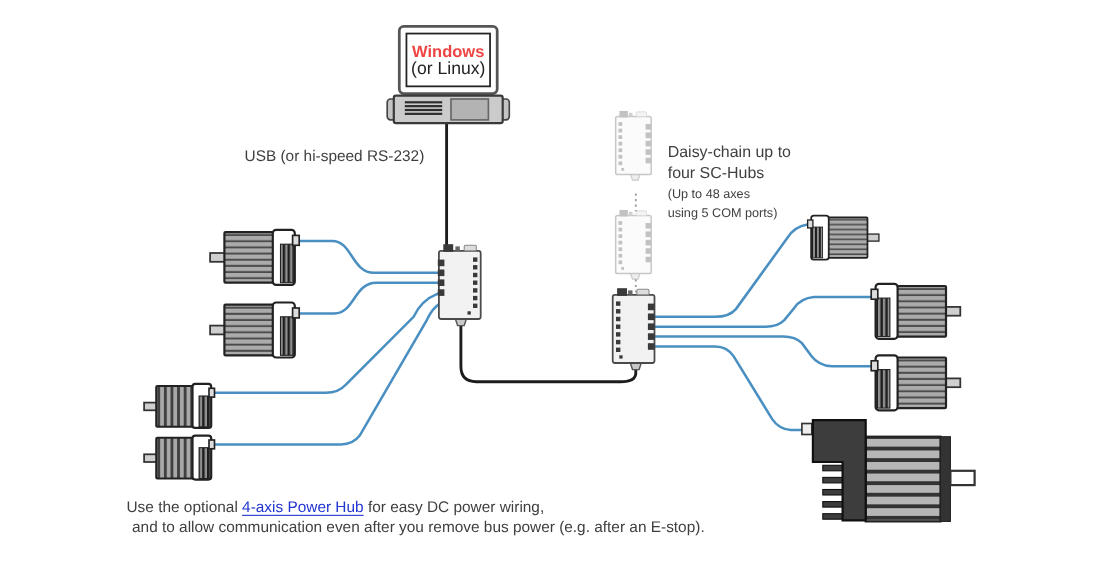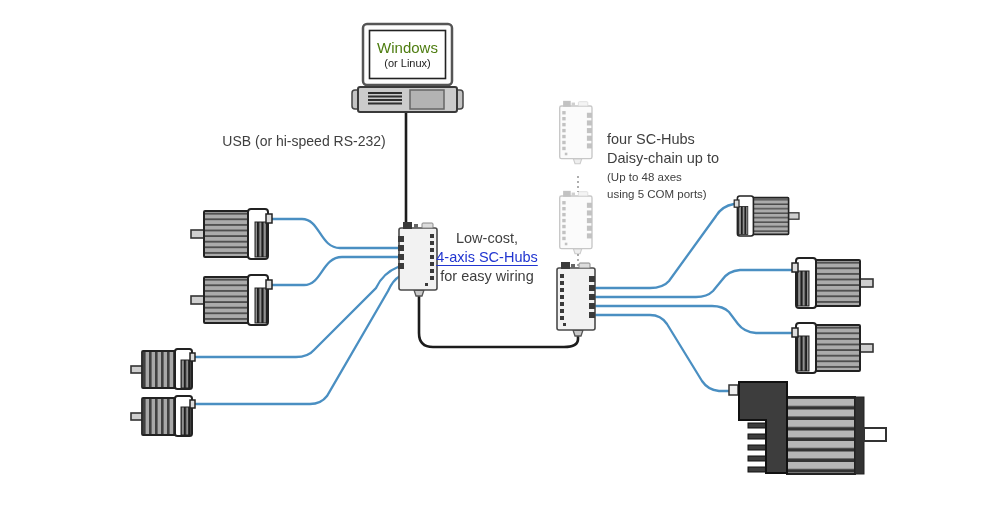--- a/index.html
+++ b/index.html
@@ -25,22 +25,22 @@
   
   .shaft{fill:#cfcfcf;stroke:#333;stroke-width:1.6;}
   .mbody{fill:url(#ribsH);stroke:#222;stroke-width:2;}
   .mbody-v{fill:url(#ribsVB);stroke:#222;stroke-width:1.8;}
   .mcap{fill:#fff;stroke:#222;stroke-width:2;}
   .mfins{fill:url(#ribsV);stroke:#222;stroke-width:1;}
   .mnub{fill:#ddd;stroke:#222;stroke-width:1.5;}
   
   .usb-label{left:210px;top:133px;width:188px;text-align:center;font-size:14px;}
   .monitor-label{left:368px;top:39px;width:79px;text-align:center;}
-  .monitor-label .os{font-size:15px;line-height:18px;color:#4d7c0f;}
-  .monitor-label .os-sub{font-size:11px;line-height:12px;color:#222;}
+  .monitor-label .os{font-size:15px;line-height:18px;color:#ef4444;font-weight:bold;}
+  .monitor-label .os-sub{font-size:16px;line-height:12px;color:#222;}
   .hub-label{left:434px;top:229px;width:106px;text-align:center;font-size:14.5px;line-height:19px;}
   .daisy-label{left:607px;top:130px;width:130px;font-size:14.5px;line-height:19px;}
   .daisy-label .note{font-size:11.5px;line-height:15px;margin-top:2px;}
   .footer-label{left:115px;top:451px;width:560px;font-size:14px;line-height:19px;}
   .footer-label .l2{padding-left:5px;}
 </style>
 </head>
 <body>
 
 <div class="stage">
@@ -185,27 +185,26 @@
     </g>
   </svg>
 
   <div class="lbl usb-label">USB (or hi-speed RS-232)</div>
 
   <div class="lbl monitor-label">
     <div class="os">Windows</div>
     <div class="os-sub">(or Linux)</div>
   </div>
 
-  <div class="lbl hub-label">
-    <div>Low-cost,</div>
-    <div><span class="link">4-axis SC-Hubs</span></div>
-    <div>for easy wiring</div>
-  </div>
 
   <div class="lbl daisy-label">
+    <div>Daisy-chain up to</div>
     <div>four SC-Hubs</div>
-    <div>Daisy-chain up to</div>
     <div class="note">(Up to 48 axes</div>
     <div class="note">using 5 COM ports)</div>
   </div>
 
+  <div class="lbl footer-label">
+    <div><span>Use the optional </span><span class="link">4-axis Power Hub</span><span> for easy DC power wiring,</span></div>
+    <div class="l2">and to allow communication even after you remove bus power (e.g. after an E-stop).</div>
+  </div>
 
 </div>
 
 </body></html>

